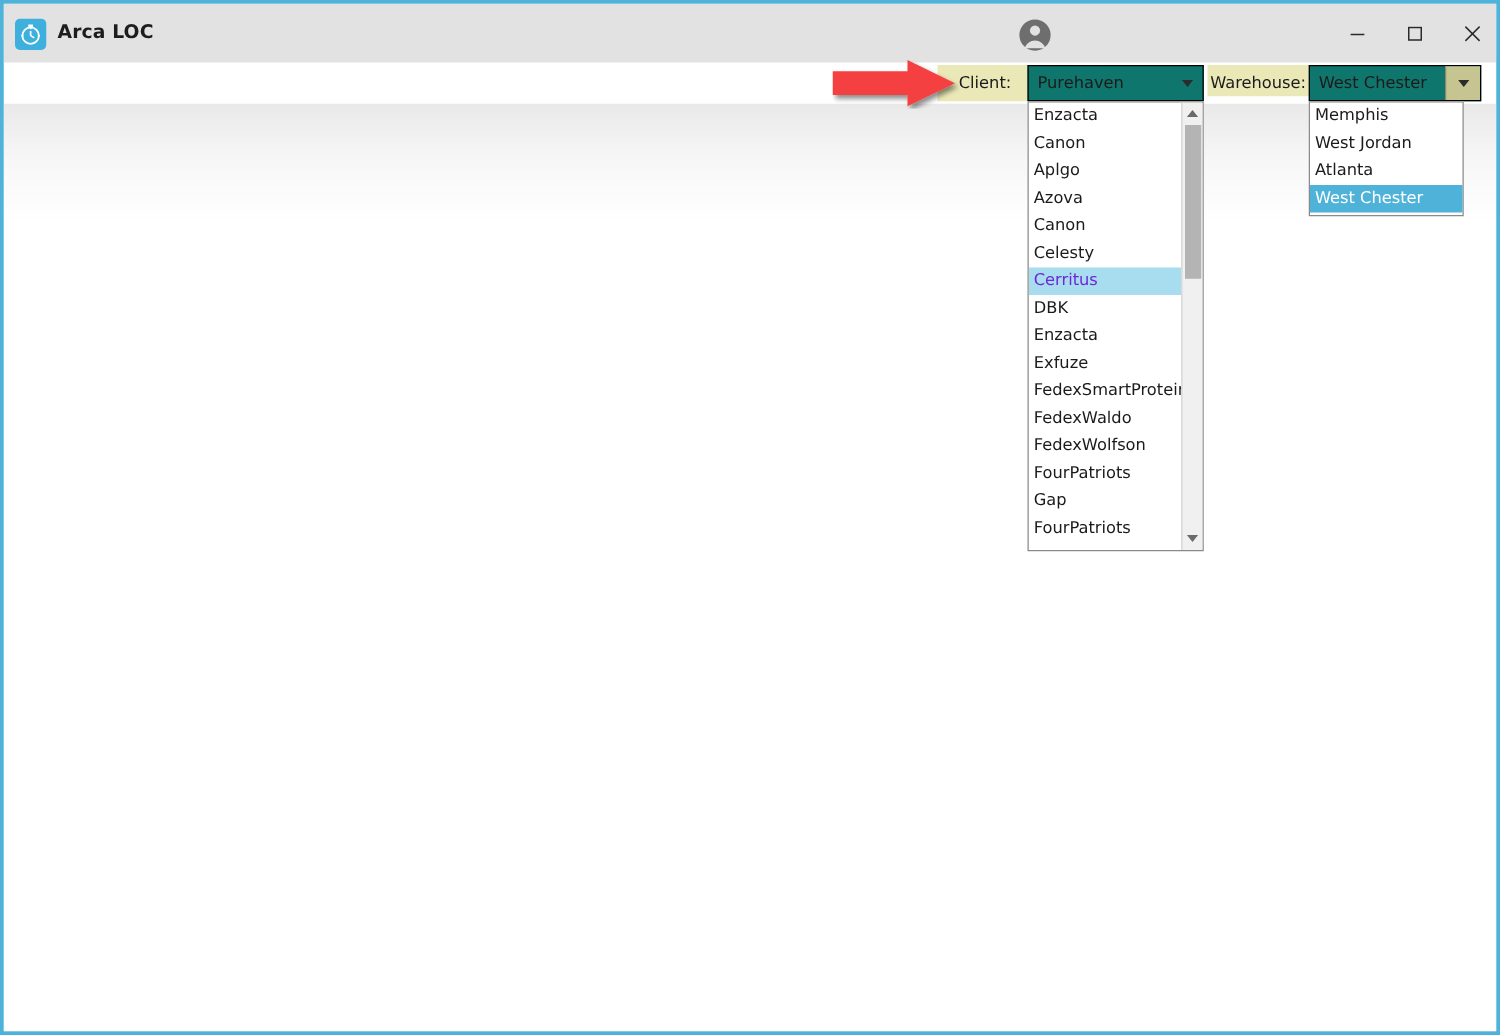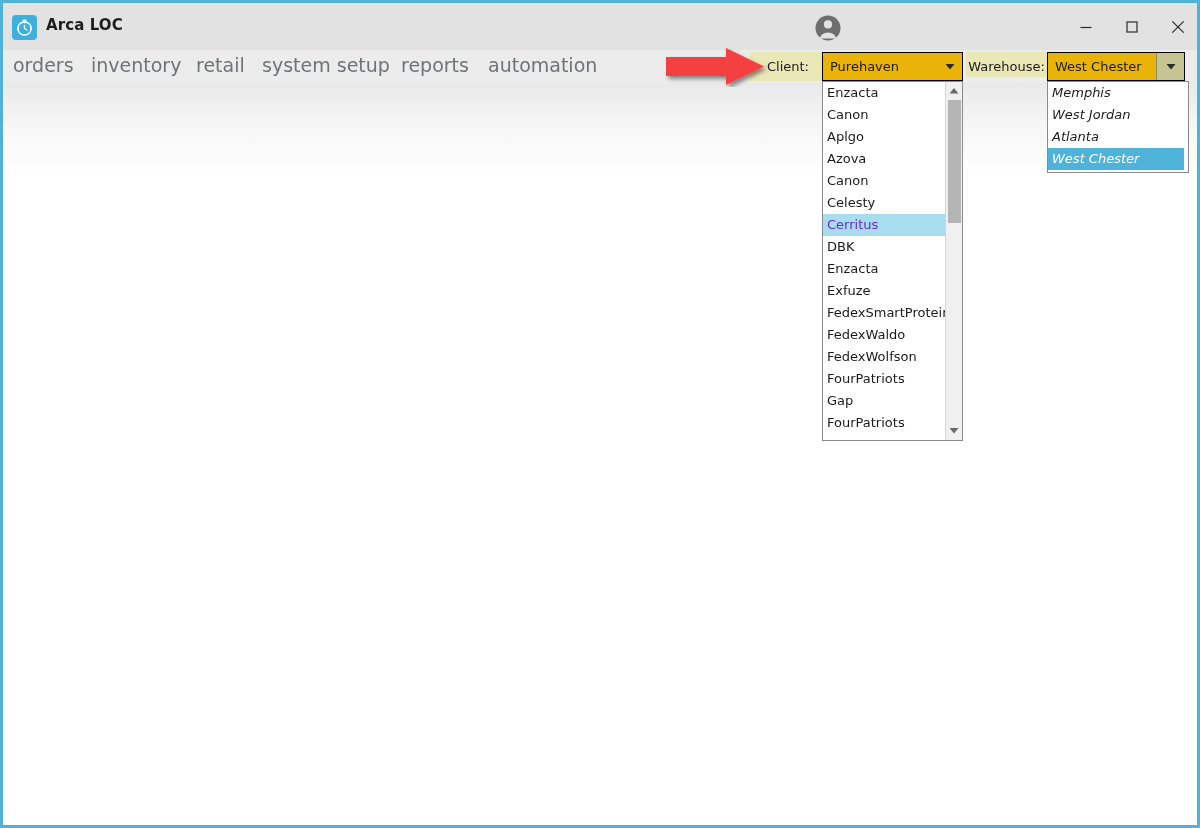--- a/index.html
+++ b/index.html
@@ -106,21 +106,21 @@
     text-align: center;
     white-space: nowrap;
     box-sizing: border-box;
   }
   #client-label    { left: 747px; top: 49px; width: 76px; height: 29px; }
   #warehouse-label { left: 963px; top: 49px; width: 81px; height: 25px; }
 
   .combo {
     position: absolute;
     box-sizing: border-box;
-    background: #eab308;
+    background: #0f766e;
     border: 1px solid #000000;
     cursor: default;
   }
   #client-combo    { left: 819px; top: 49px; width: 141px; height: 29px; }
   #warehouse-combo { left: 1044px; top: 49px; width: 138px; height: 29px; }
   .combo-text {
     position: absolute;
     left: 7px; top: 0;
     line-height: 27px;
     font-size: 13px;
@@ -146,21 +146,21 @@
 
   
   .dropdown {
     position: absolute;
     box-sizing: border-box;
     background: #ffffff;
     border: 1px solid #8a8a8a;
     overflow: hidden;
   }
   #client-dropdown    { left: 819px; top: 78px; width: 141px; height: 360px; }
-  #warehouse-dropdown { left: 1044px; top: 78px; width: 142px; height: 92px; font-style: italic; }
+  #warehouse-dropdown { left: 1044px; top: 78px; width: 124px; height: 92px; }
 
   .dd-list {
     position: absolute;
     left: 0; top: 0;
   }
   #client-dropdown .dd-list  { width: 122px; }
   #warehouse-dropdown .dd-list { width: 136px; }
 
   .dd-item {
     height: 22px;
@@ -259,28 +259,20 @@
       </svg>
     </div>
     <div class="win-btn" id="btn-close">
       <svg width="13" height="13" viewBox="0 0 13 13">
         <line x1="0.8" y1="0.8" x2="12.2" y2="12.2" stroke="#2a2a2a" stroke-width="1.2"></line>
         <line x1="12.2" y1="0.8" x2="0.8" y2="12.2" stroke="#2a2a2a" stroke-width="1.2"></line>
       </svg>
     </div>
   </div>
 
-  <div id="menu-bar">
-    <div class="menu-item" style="left:10px">orders</div>
-    <div class="menu-item" style="left:88px">inventory</div>
-    <div class="menu-item" style="left:193px">retail</div>
-    <div class="menu-item" style="left:259px">system setup</div>
-    <div class="menu-item" style="left:398px">reports</div>
-    <div class="menu-item" style="left:485px">automation</div>
-  </div>
 
   <div id="content-area"></div>
 
   <div class="selector-label" id="client-label">Client:</div>
 
   <div class="combo" id="client-combo">
     <div class="combo-text">Purehaven</div>
     <div class="combo-arrow">
       <svg width="9" height="6" viewBox="0 0 9 6">
           <path d="M0 0 L9 0 L4.5 5.6 Z" fill="#2b2b2b"></path>

